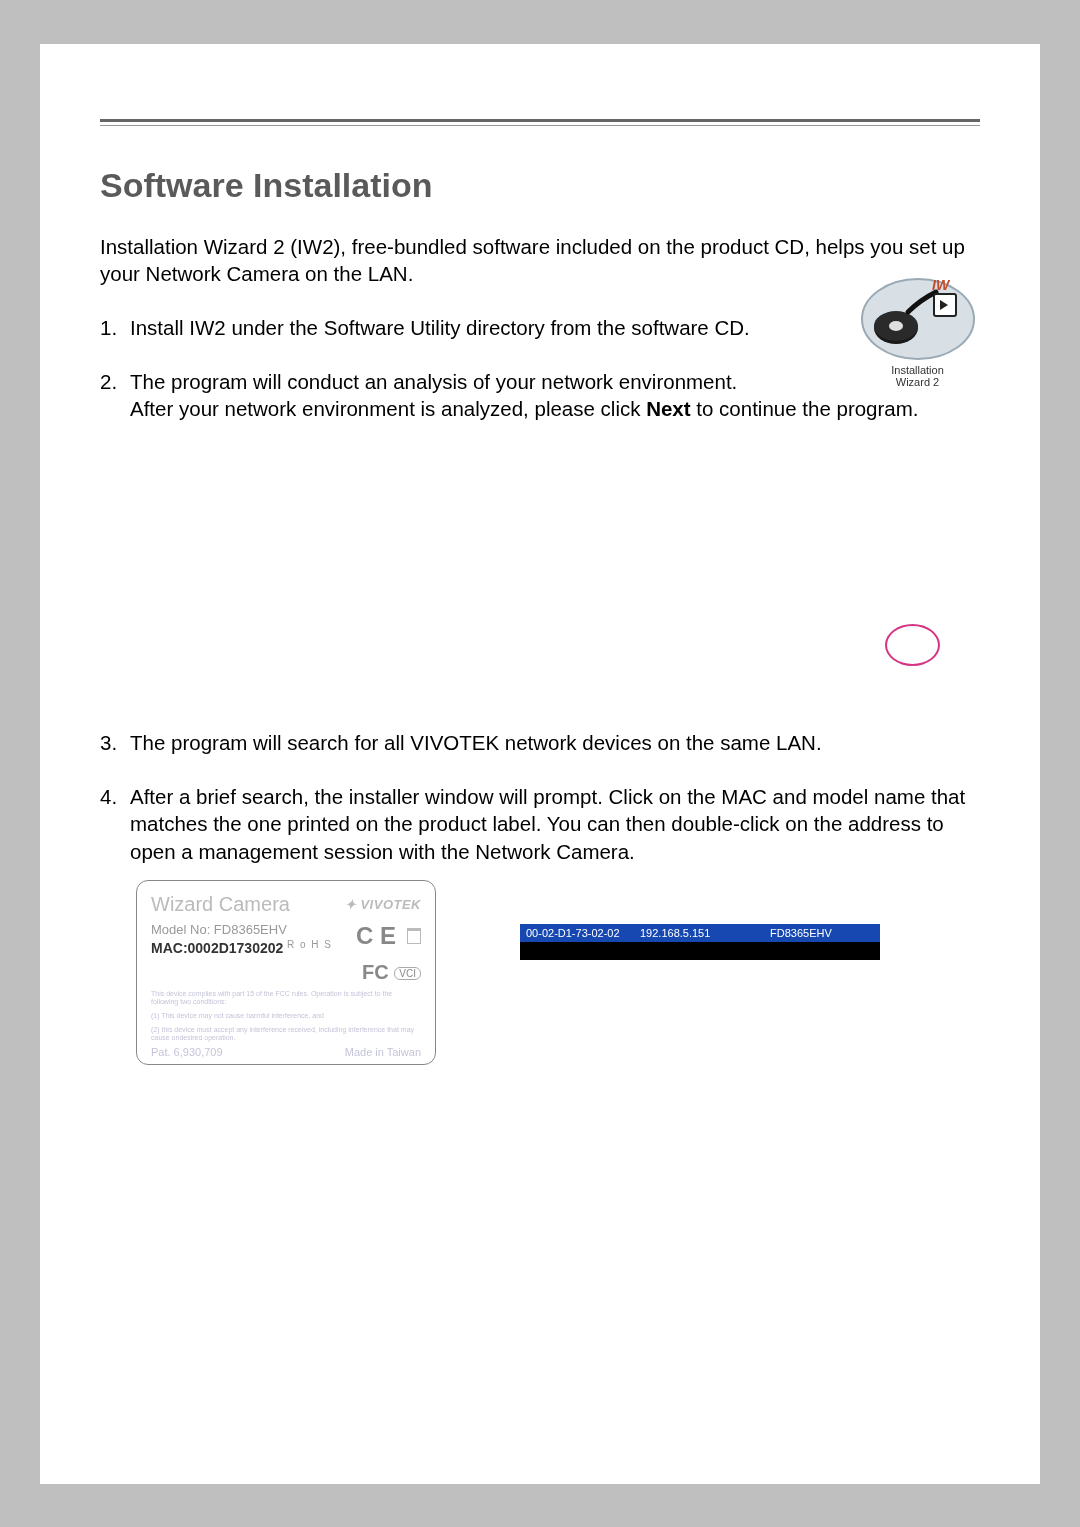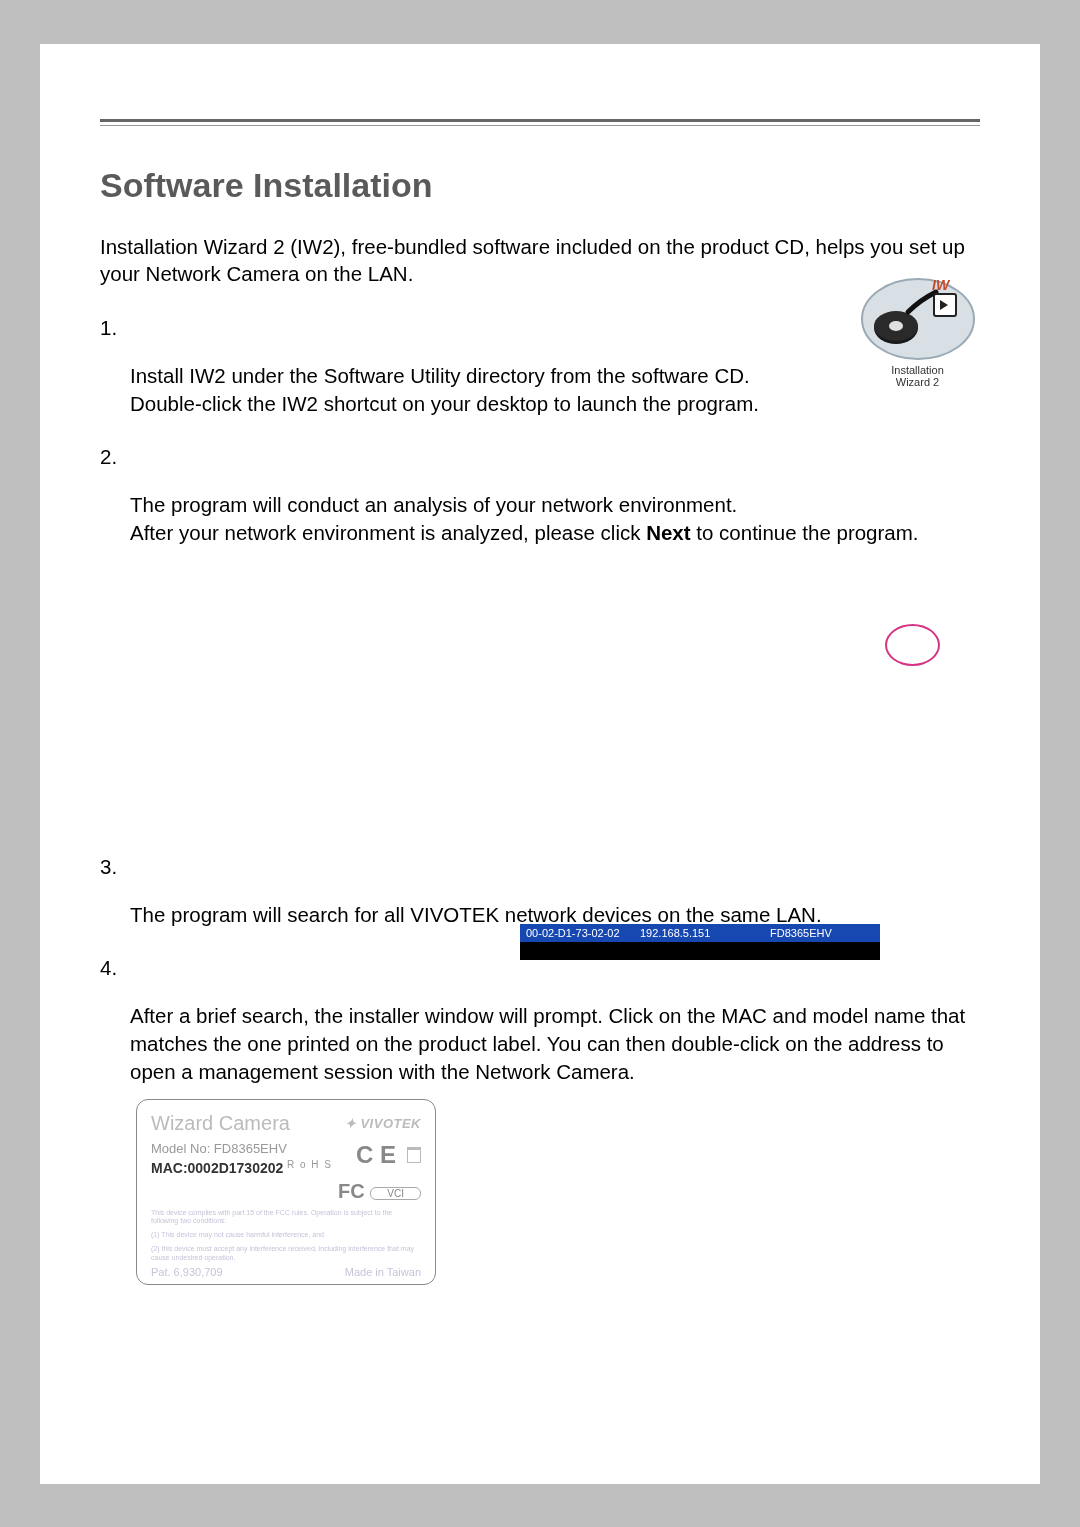--- a/index.html
+++ b/index.html
@@ -57,21 +57,20 @@
   .intro { margin-bottom: 26px; }
   .step {
     margin-bottom: 26px;
     display: flex;
   }
   .step-num {
     flex: 0 0 30px;
   }
   .step-body {
     flex: 1;
-    margin-top: 48px;
   }
   .icon-wrap {
     position: absolute;
     right: 60px;
     top: 230px;
     width: 125px;
     text-align: center;
   }
   .iw2-icon {
     width: 120px;
@@ -150,21 +149,21 @@
     text-align: right;
     margin-top: 2px;
     font-weight: bold;
     font-size: 20px;
     color: #888;
   }
   .fc-row .vci {
     display: inline-block;
     border: 1px solid #aaa;
     border-radius: 6px;
-    padding: 0 16px;
+    padding: 0 4px;
     font-size: 10px;
     font-weight: normal;
     vertical-align: middle;
   }
   .fine-print {
     font-size: 7px;
     color: #c4c4d9;
     line-height: 1.15;
     margin-top: 6px;
   }
@@ -254,21 +253,20 @@
   <hr class="hr-thin">
 
   <h1>Software Installation</h1>
 
   <p class="body-text intro">Installation Wizard 2 (IW2), free-bundled software included on the product CD, helps you set up your Network Camera on the LAN.</p>
 
   <div class="step body-text" style="padding-right:150px;">
     <div class="step-num">1.</div>
     <div class="step-body">
       <span>Install IW2 under the Software Utility directory from the software CD.</span><br>
-      <span>Double-click the IW2 shortcut on your desktop to launch the program.</span>
     </div>
   </div>
 
   <div class="step body-text">
     <div class="step-num">2.</div>
     <div class="step-body">
       <span>The program will conduct an analysis of your network environment.</span><br>
       <span>After your network environment is analyzed, please click </span><b>Next</b><span> to continue the program.</span>
     </div>
   </div>

